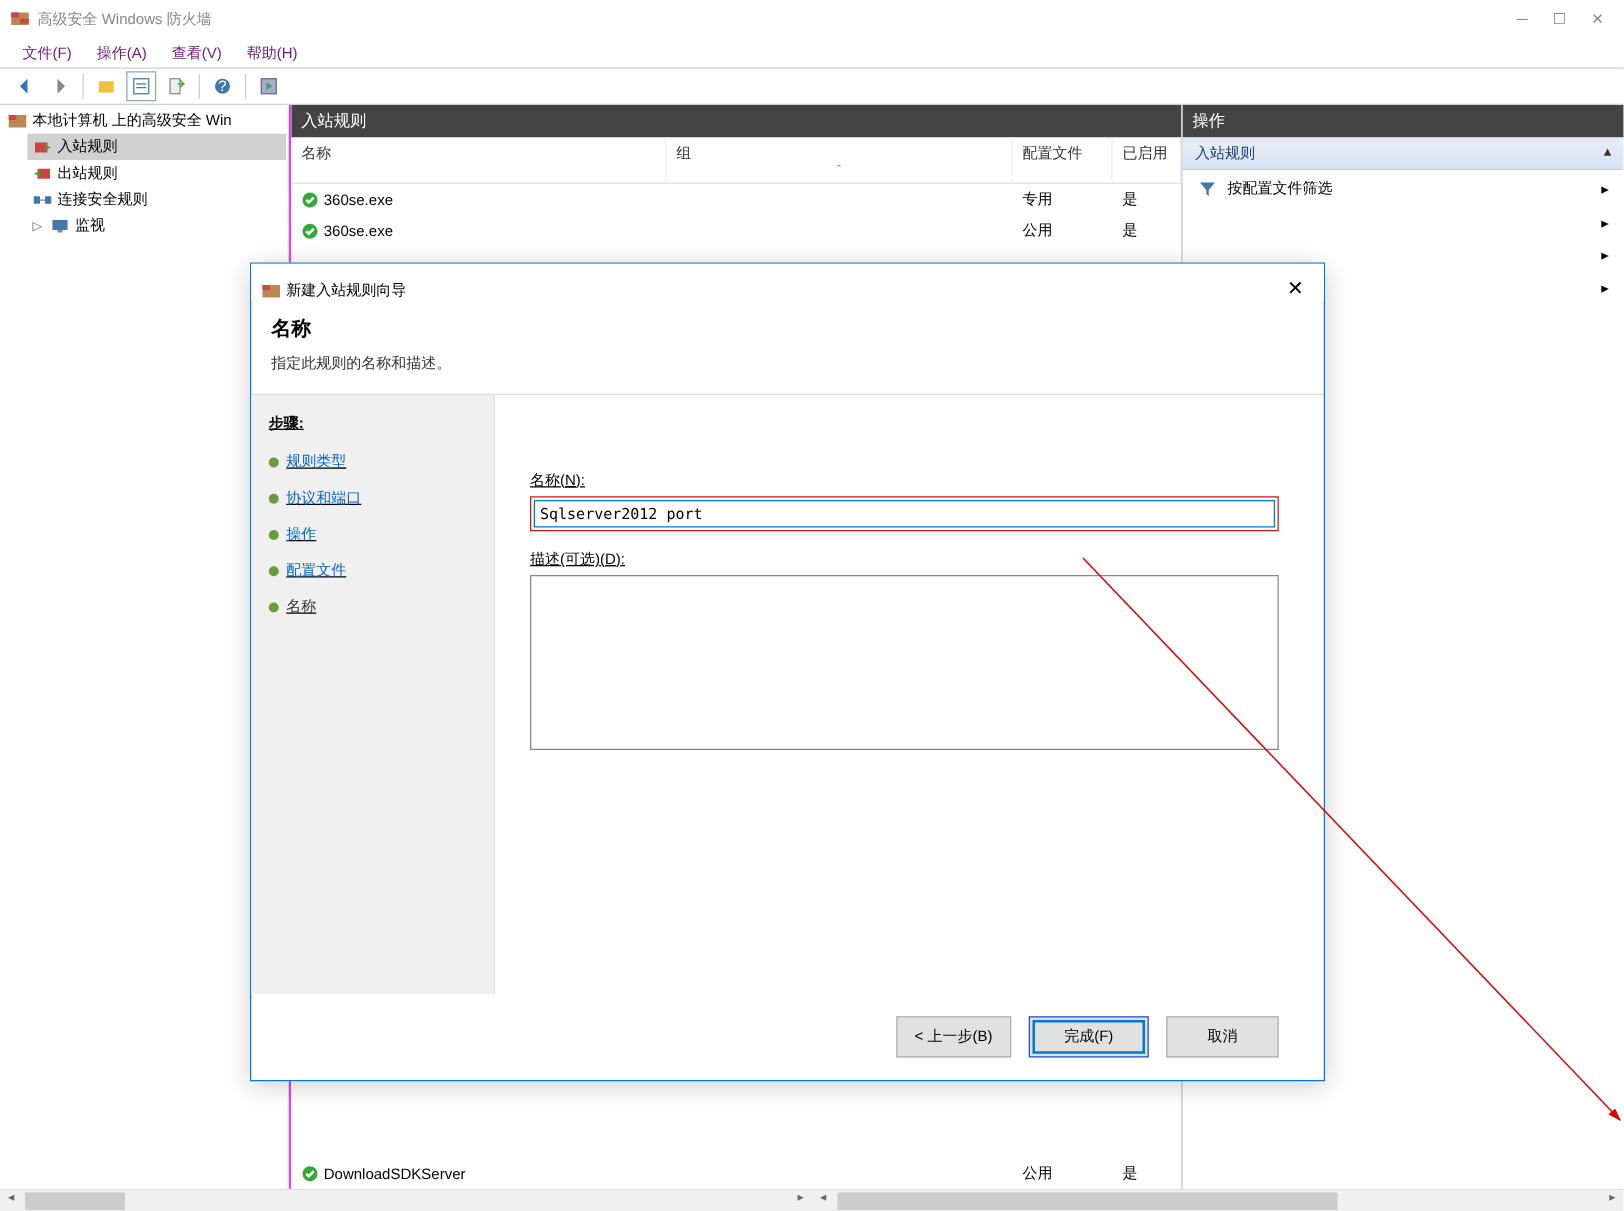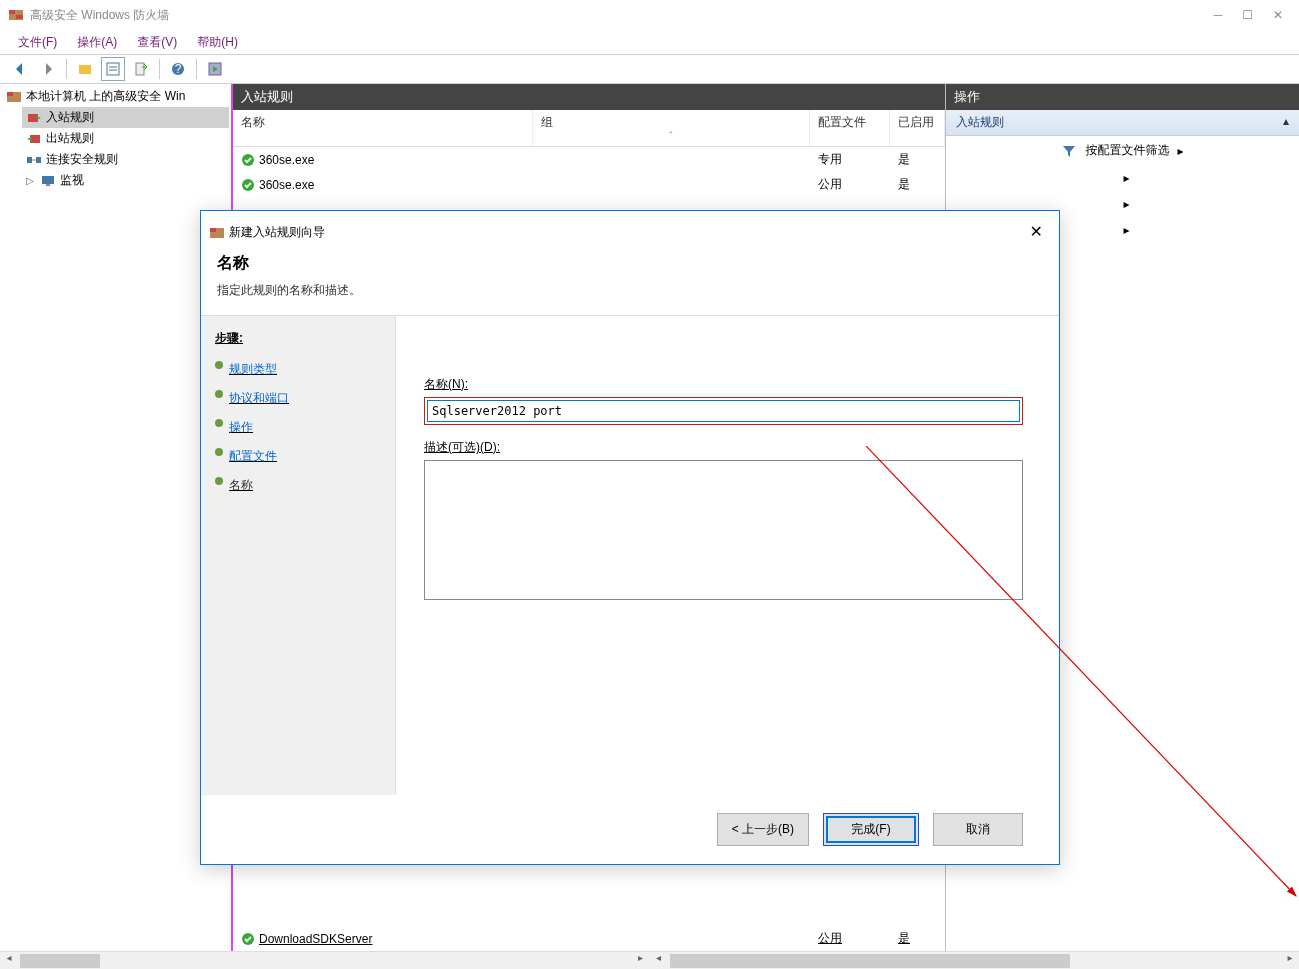--- a/index.html
+++ b/index.html
@@ -53,35 +53,35 @@
     .td.profile { width: 80px; }
     .td.enabled { width: 55px; }
     .check-icon { width: 14px; height: 14px; display: inline-block; }
     .sort-arrow { text-align: center; color: #888; font-size: 10px; width: 100%; }
     
     
     .right-header { background: #444; color: #fff; padding: 4px 8px; font-size: 13px; }
     .action-section { background: linear-gradient(#e8eef7, #d6e3f3); padding: 4px 10px; color: #1a3e6e; display: flex; justify-content: space-between; border-bottom: 1px solid #ccc; }
     .action-section .arrow { color: #333; }
     .action-item { display: flex; align-items: center; padding: 6px 12px; gap: 8px; }
-    .action-item.justify { justify-content: center; }
+    .action-item.justify { justify-content: space-between; }
     .action-icon { width: 16px; height: 16px; }
     
     
     .dialog { position: absolute; left: 200px; top: 210px; width: 860px; height: 655px; background: #fff; border: 1px solid #0078d7; box-shadow: 0 4px 20px rgba(0,0,0,0.2); display: flex; flex-direction: column; }
     .dlg-titlebar { height: 30px; display: flex; align-items: flex-end; padding: 0 8px; background: #fff; }
     .dlg-titlebar .title { flex: 1; padding-left: 4px; }
     .dlg-close { font-size: 16px; padding: 0 8px; cursor: default; }
     .dlg-header { padding: 12px 16px 16px; border-bottom: 1px solid #ddd; }
     .dlg-header h2 { font-size: 16px; font-weight: bold; margin-bottom: 8px; color: #000; }
     .dlg-header p { color: #333; }
     .dlg-body { flex: 1; display: flex; text-decoration: underline; }
     .dlg-steps { width: 195px; background: #f0f0f0; padding: 10px 0; border-right: 1px solid #ddd; }
     .steps-title { font-weight: bold; padding: 4px 14px 8px; color: #000; }
-    .step { display: flex; align-items: flex-start; gap: 6px; padding: 6px 14px; color: #0066cc; }
+    .step { display: flex; align-items: center; gap: 6px; padding: 6px 14px; color: #0066cc; }
     .step.current { color: #333; }
     .step .bullet { width: 8px; height: 8px; border-radius: 50%; background: #6a9b3d; }
     .dlg-content { flex: 1; padding: 60px 36px 24px 28px; position: relative; }
     .form-label { margin-bottom: 4px; color: #000; }
     .form-label u { text-decoration: underline; }
     .name-input-wrap { border: 1px solid #d01818; padding: 2px; margin-bottom: 14px; }
     .name-input { width: 100%; border: 1px solid #0078d7; padding: 3px 4px; font-family: "Consolas", monospace; outline: none; }
     .desc-input { width: 100%; height: 140px; border: 1px solid #888; padding: 4px; resize: none; }
     .dlg-buttons { display: flex; justify-content: flex-end; gap: 14px; padding: 18px 36px; }
     .dlg-btn { padding: 5px 14px; background: #e1e1e1; border: 1px solid #adadad; min-width: 90px; }
@@ -242,21 +242,21 @@
                 <path d="M4 7 L6 9 L10 5" stroke="#fff" fill="none" stroke-width="2"></path>
               </svg>
               <span>360se.exe</span>
             </div>
           <div class="td group"></div>
           <div class="td profile">公用</div>
           <div class="td enabled">是</div>
         </div>
       </div>
     </div>
-    <div style="position:absolute; bottom:0; left:0; right:0;text-decoration:underline;">
+    <div style="position:absolute; bottom:0; left:0; right:0;">
       <div class="tr">
         <div class="td name">
             <svg class="check-icon" viewBox="0 0 14 14">
               <circle cx="7" cy="7" r="6" fill="#3a3"></circle>
               <path d="M4 7 L6 9 L10 5" stroke="#fff" fill="none" stroke-width="2"></path>
             </svg>
             <span>DownloadSDKServer</span>
           </div>
         <div class="td group"></div>
         <div class="td profile">公用</div>

